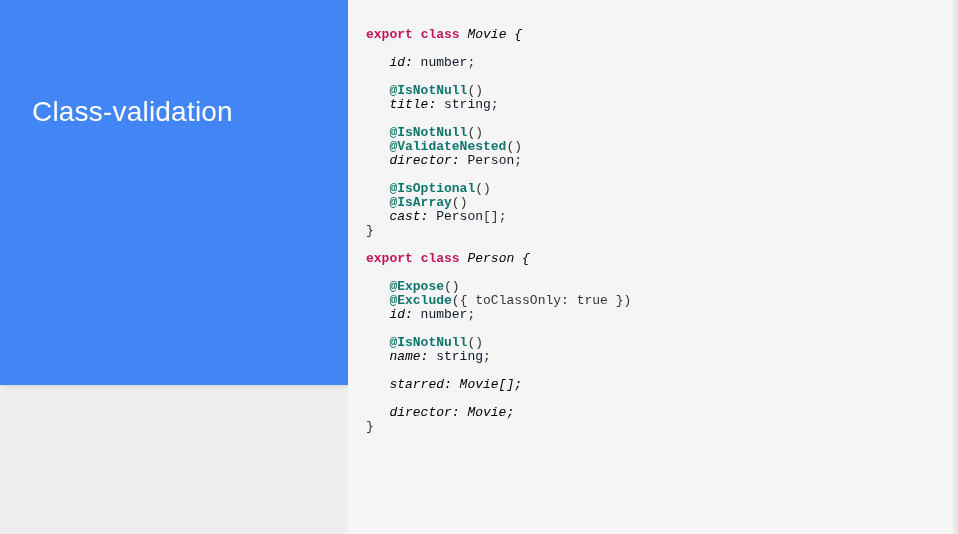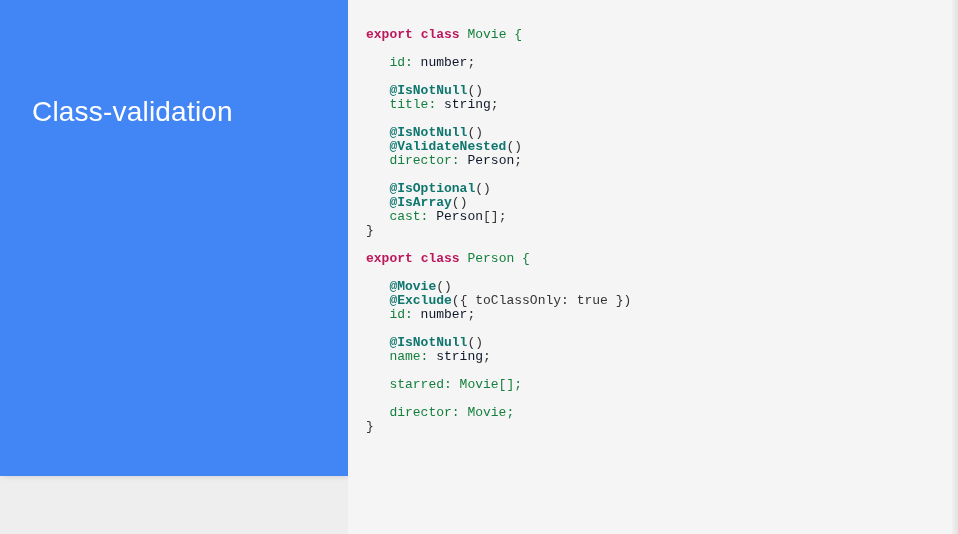--- a/index.html
+++ b/index.html
@@ -10,21 +10,21 @@
     body {
       width: 958px;
       height: 534px;
       display: flex;
       font-family: Arial, Helvetica, sans-serif;
       background: #eeeeee;
       overflow: hidden;
     }
     .sidebar {
       width: 348px;
-      height: 476px;
+      height: 385px;
       background: #4285f4;
       display: flex;
       align-items: flex-start;
       padding-top: 96px;
       padding-left: 32px;
       box-shadow: 2px 0 6px rgba(0,0,0,0.15);
     }
     .sidebar-title {
       color: #ffffff;
       font-size: 28px;
@@ -41,21 +41,21 @@
     .code-block {
       font-family: Consolas, "Courier New", monospace;
       font-size: 13px;
       line-height: 14px;
       white-space: pre;
       color: #333333;
     }
     .kw { color: #be185d; font-weight: bold; }
     .dec { color: #0f766e; font-weight: bold; }
     .type { color: #0f172a; }
-    .ident { color: #15803d; }
+    .ident { color: #000000; font-style: italic; }
     .punct { color: #333333; }
     .right-edge {
       position: absolute;
       right: 0;
       top: 0;
       width: 6px;
       height: 534px;
       background: linear-gradient(to right, rgba(0,0,0,0.02), rgba(0,0,0,0.08));
     }
   </style>
@@ -78,21 +78,21 @@
 <span class="dec">   @ValidateNested</span><span class="punct">()</span>
 <span class="ident">   director: </span><span class="type">Person</span><span class="punct">;</span>
 <span></span>
 <span class="dec">   @IsOptional</span><span class="punct">()</span>
 <span class="dec">   @IsArray</span><span class="punct">()</span>
 <span class="ident">   cast: </span><span class="type">Person</span><span class="punct">[];</span>
 <span class="punct">}</span>
 <span></span>
 <span class="kw">export</span><span> </span><span class="kw">class</span><span class="ident"> Person {</span>
 <span></span>
-<span class="dec">   @Movie</span><span class="punct">()</span>
+<span class="dec">   @Expose</span><span class="punct">()</span>
 <span class="dec">   @Exclude</span><span class="punct">({ toClassOnly: true })</span>
 <span class="ident">   id: </span><span class="type">number</span><span class="punct">;</span>
 <span></span>
 <span class="dec">   @IsNotNull</span><span class="punct">()</span>
 <span class="ident">   name: </span><span class="type">string</span><span class="punct">;</span>
 <span></span>
 <span class="ident">   starred: Movie[];</span>
 <span></span>
 <span class="ident">   director: Movie;</span>
 <span class="punct">}</span></div>

